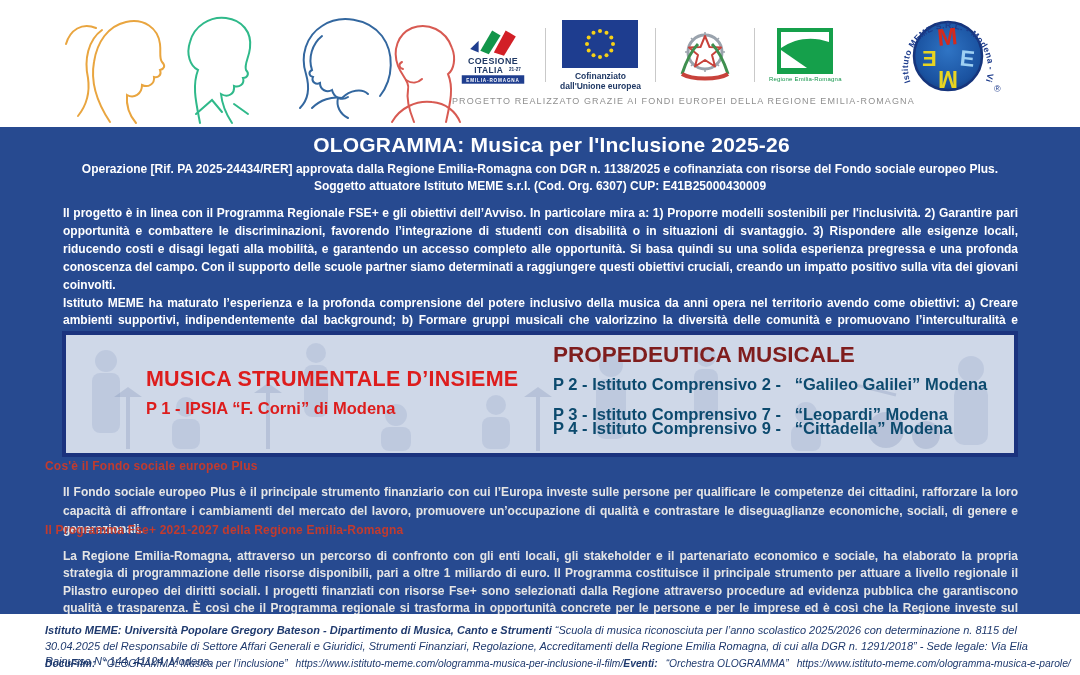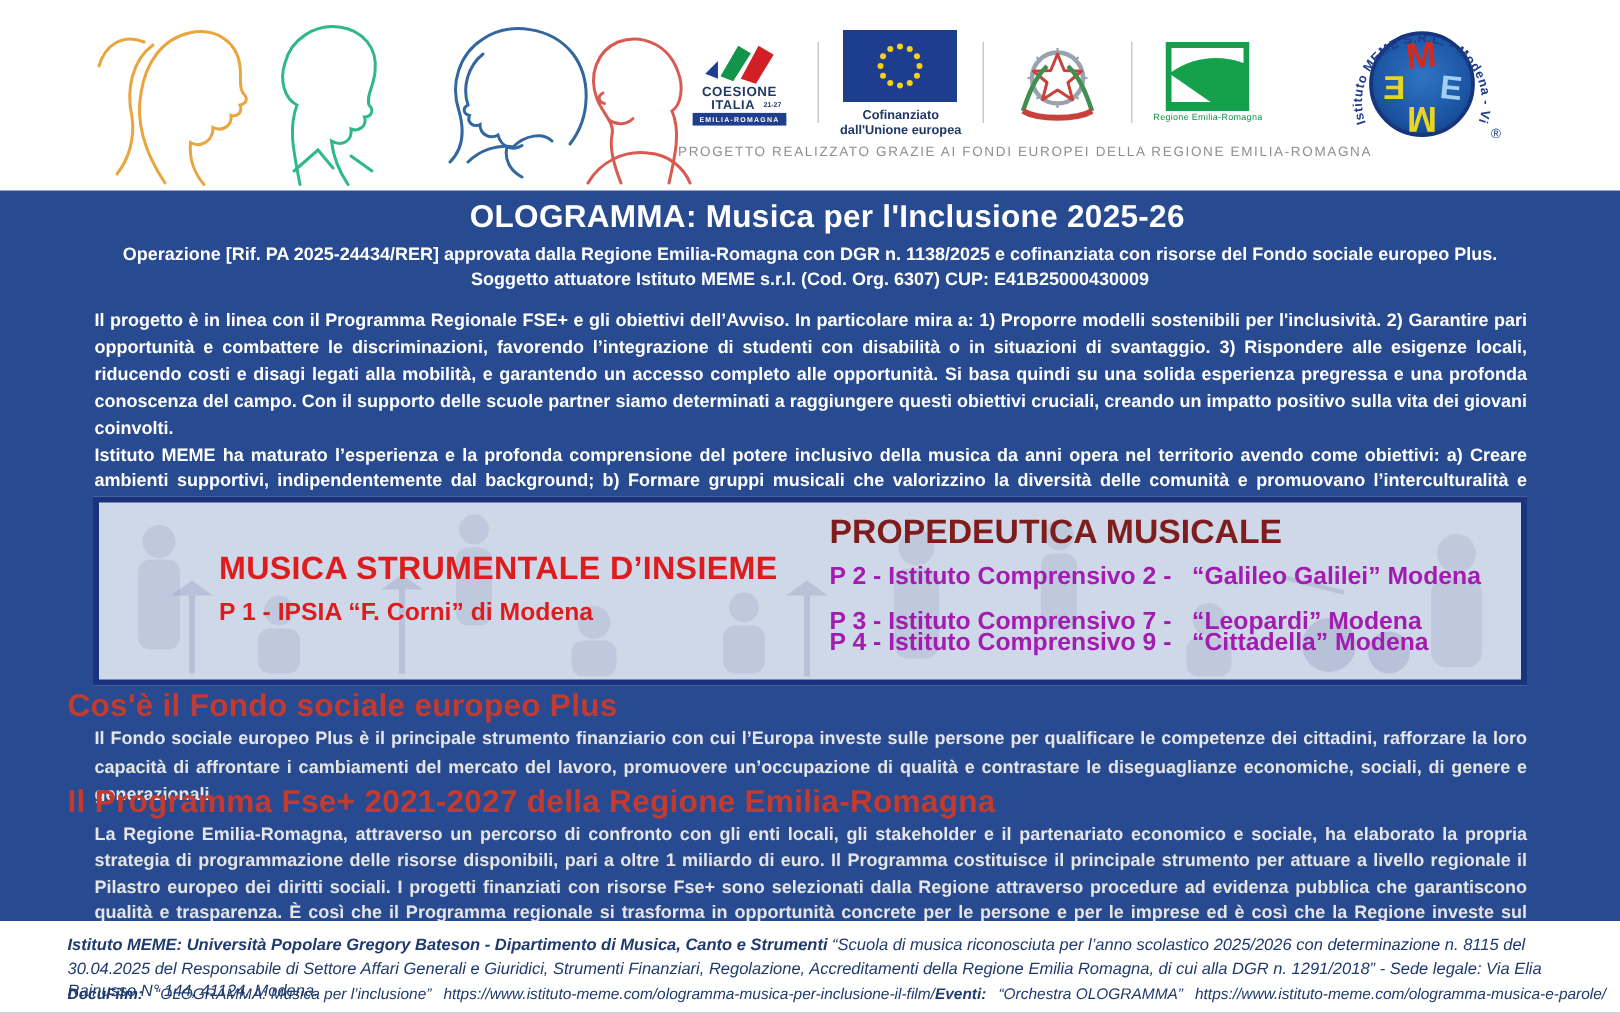--- a/index.html
+++ b/index.html
@@ -42,25 +42,25 @@
     position:absolute; top:204px; left:62px; width:956px; height:126px;
     border:4px solid #1b337e;
     background:linear-gradient(90deg,#d4dcea 0%,#c3cee2 40%,#bccадa 0,#c0cbe0 60%,#cbd4e6 100%);
     background-color:#c7d1e3;
     overflow:hidden;
   }
   .band-shadows { position:absolute; left:0; top:0; }
   .band-left-title { position:absolute; left:80px; top:32px; font-size:21.5px; font-weight:bold; color:#dd1d1d; letter-spacing:.2px; }
   .band-left-item  { position:absolute; left:80px; top:64px; font-size:16.5px; font-weight:bold; color:#dd1d1d; }
   .band-right-title{ position:absolute; left:487px; top:7px;  font-size:22.5px; font-weight:bold; color:#7f1d1d; }
-  .band-right-item { position:absolute; left:487px; font-size:16.5px; font-weight:bold; color:#a21caf; white-space:pre; }
+  .band-right-item { position:absolute; left:487px; font-size:16.5px; font-weight:bold; color:#0c4a6e; white-space:pre; }
   .bri-0 { top:40px; } .bri-1 { top:70px; } .bri-2 { top:84px; }
 
   .section-heading {
-    position:absolute; left:45px; font-size:21px; font-weight:bold; color:#c23b2e; letter-spacing:.2px;
+    position:absolute; left:45px; font-size:12px; font-weight:bold; color:#c23b2e; letter-spacing:.2px;
   }
   .sh-1 { top:332px; } .sh-2 { top:396px; }
   .section-para {
     position:absolute; left:63px; width:955px;
     font-size:12px; font-weight:600; text-align:justify; color:#e5e5e5;
   }
   .sp-1 { top:356px; line-height:18.5px; }
   .sp-2 { top:421px; line-height:17.4px; }
 
   

